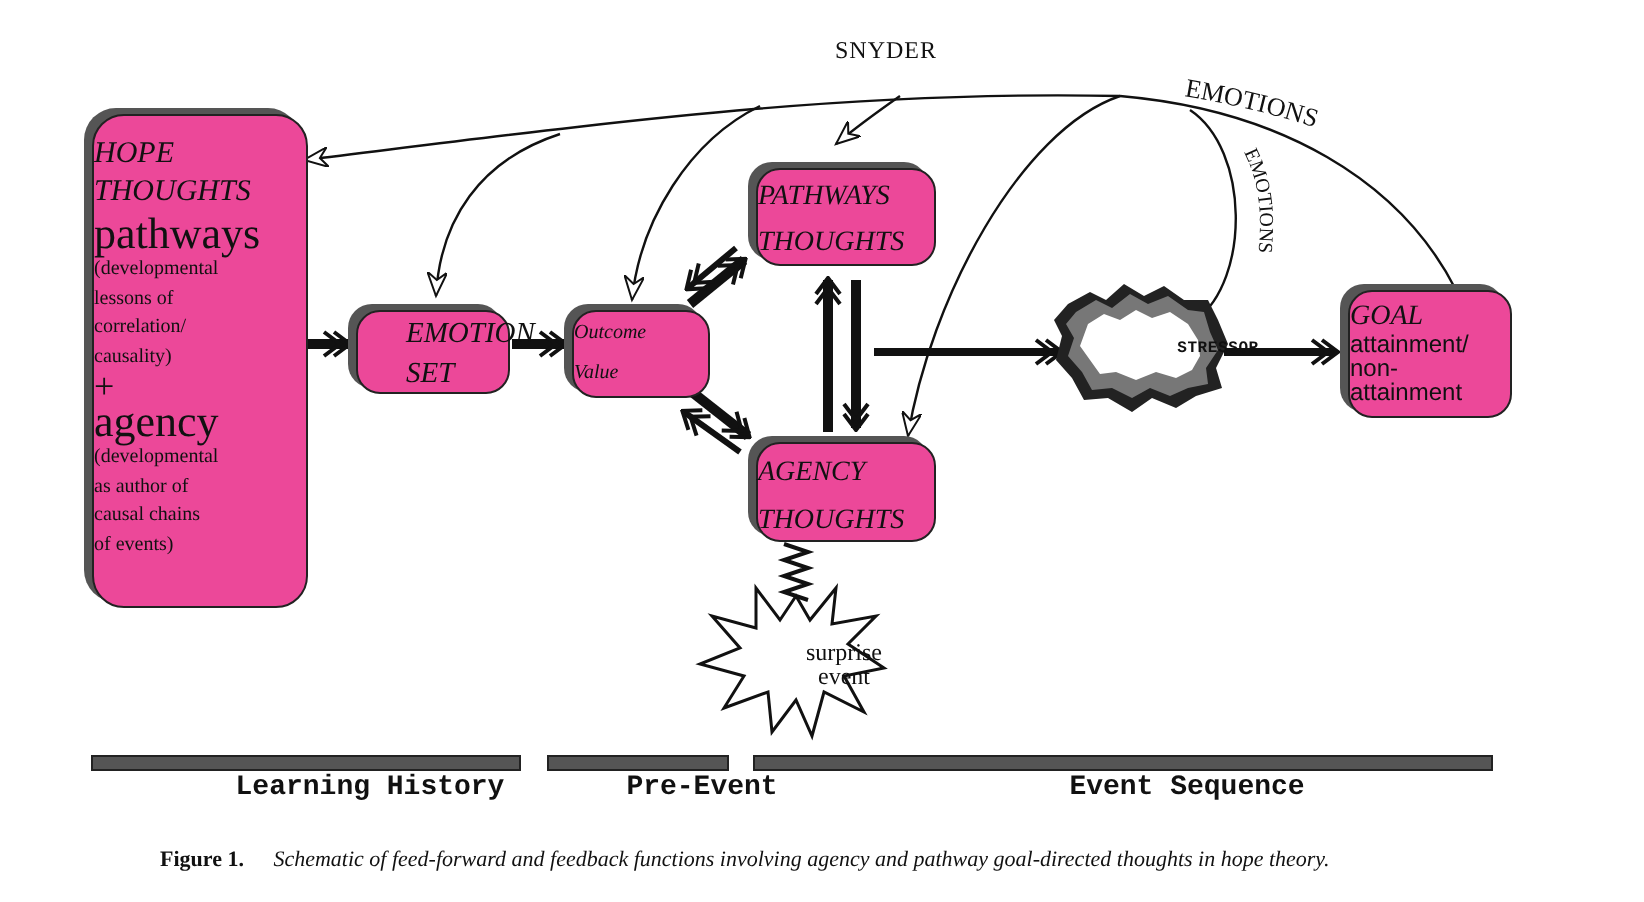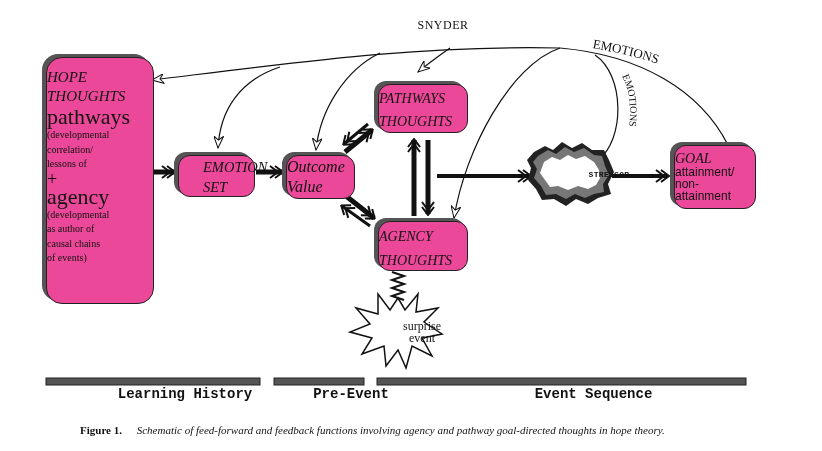--- a/index.html
+++ b/index.html
@@ -10,21 +10,21 @@
   .box { position:absolute; background:#ec4899; border:1.5px solid #222; border-radius:12px; box-shadow:-4px -3px 0 0 #555; }
   .box .t { font-style:italic; font-family:"Liberation Serif", serif; display:block; }
   .hope { left:46px; top:57px; width:106px; height:245px; border-radius:16px; }
   .hope .title { font-size:15px; line-height:19px; margin-top:10px; }
   .hope .big { font-size:22px; line-height:22px; font-family:"Liberation Serif", serif; display:block; }
   .hope .small { font-size:10px; line-height:14.5px; display:block; font-family:"Liberation Serif", serif; }
   .hope .plus { font-size:18px; line-height:14px; display:block; }
   .emotion { left:178px; top:155px; width:75px; height:40px; }
   .emotion .t { font-size:14.5px; line-height:18px; margin-top:2px;padding-left:24px; }
   .outcome { left:286px; top:155px; width:67px; height:42px; }
-  .outcome .t { font-size:16px; line-height:19px; margin-top:1px; }
+  .outcome .t { font-size:10px; line-height:19px; margin-top:1px; }
   .pathways { left:378px; top:84px; width:88px; height:47px; }
   .pathways .t { font-size:14px; line-height:18px; margin-top:5px; }
   .agency { left:378px; top:221px; width:88px; height:48px; }
   .agency .t { font-size:14px; line-height:18px; margin-top:6px; }
   .goal { left:674px; top:145px; width:80px; height:62px; }
   .goal .t { font-size:14px; line-height:14px; margin-top:6px; }
   .goal .sub { font-family:"Liberation Sans", sans-serif; font-size:12px; line-height:12px; display:block; }
   .stressor-label { left:546px; top:170px; width:62px; text-align:center; font-family:"Liberation Mono", monospace; font-weight:bold; font-size:8px; letter-spacing:0.3px; }
   .surprise-label { left:360px; top:320px; width:60px; text-align:center; font-size:12px; line-height:12px; font-family:"Liberation Serif", serif; }
   .phase-label { font-family:"Liberation Mono", monospace; font-weight:bold; font-size:14px; text-align:center; }
@@ -96,22 +96,23 @@
   <text font-family="Liberation Serif, serif" font-size="10" fill="#111">
     <textPath href="#emoPathInner" startOffset="0">EMOTIONS</textPath>
   </text>
 </svg>
 
 <div class="box hope">
   <span class="t title">HOPE</span>
   <span class="t title" style="margin-top:0">THOUGHTS</span>
   <span class="big">pathways</span>
   <span class="small">(developmental</span>
+  <span class="small">lessons of</span>
   <span class="small">correlation/</span>
-  <span class="small">lessons of</span>
+  <span class="small">causality)</span>
   <span class="plus">+</span>
   <span class="big">agency</span>
   <span class="small">(developmental</span>
   <span class="small">as author of</span>
   <span class="small">causal chains</span>
   <span class="small">of events)</span>
 </div>
 
 <div class="box emotion">
   <span class="t">EMOTION</span>

